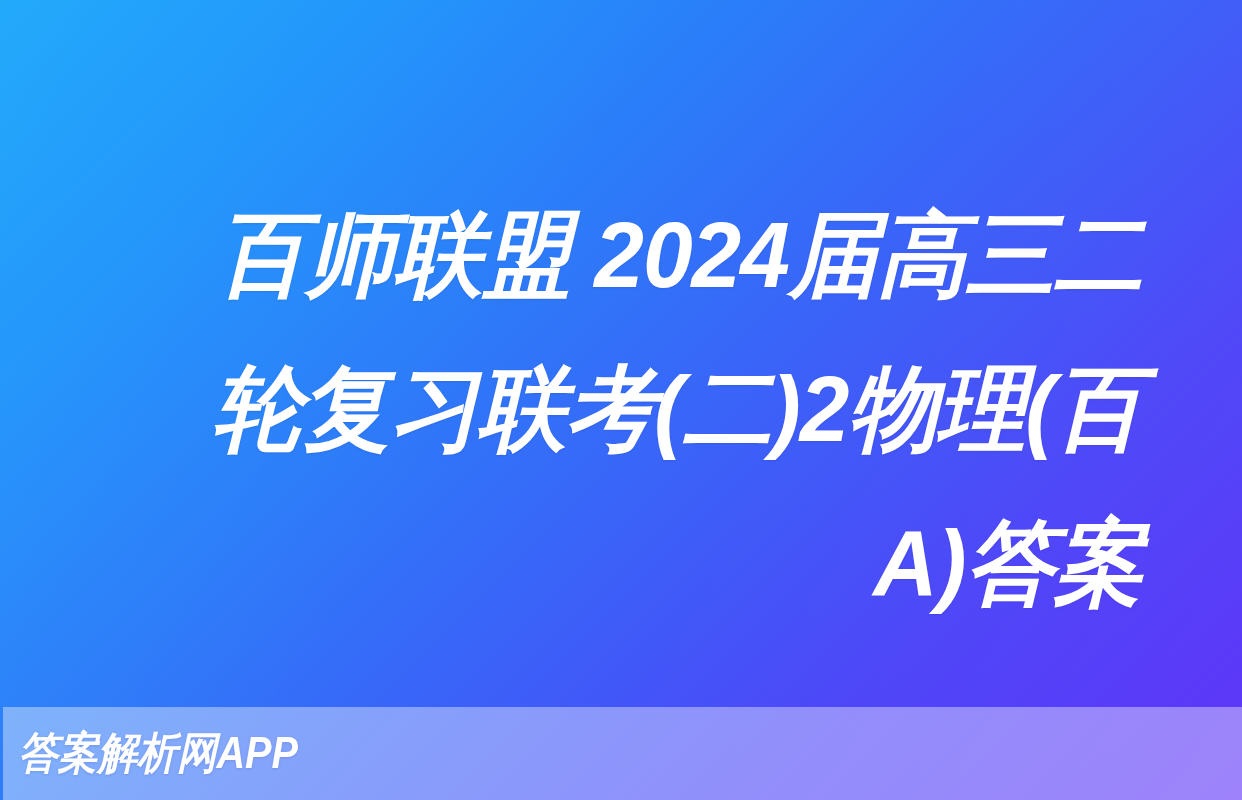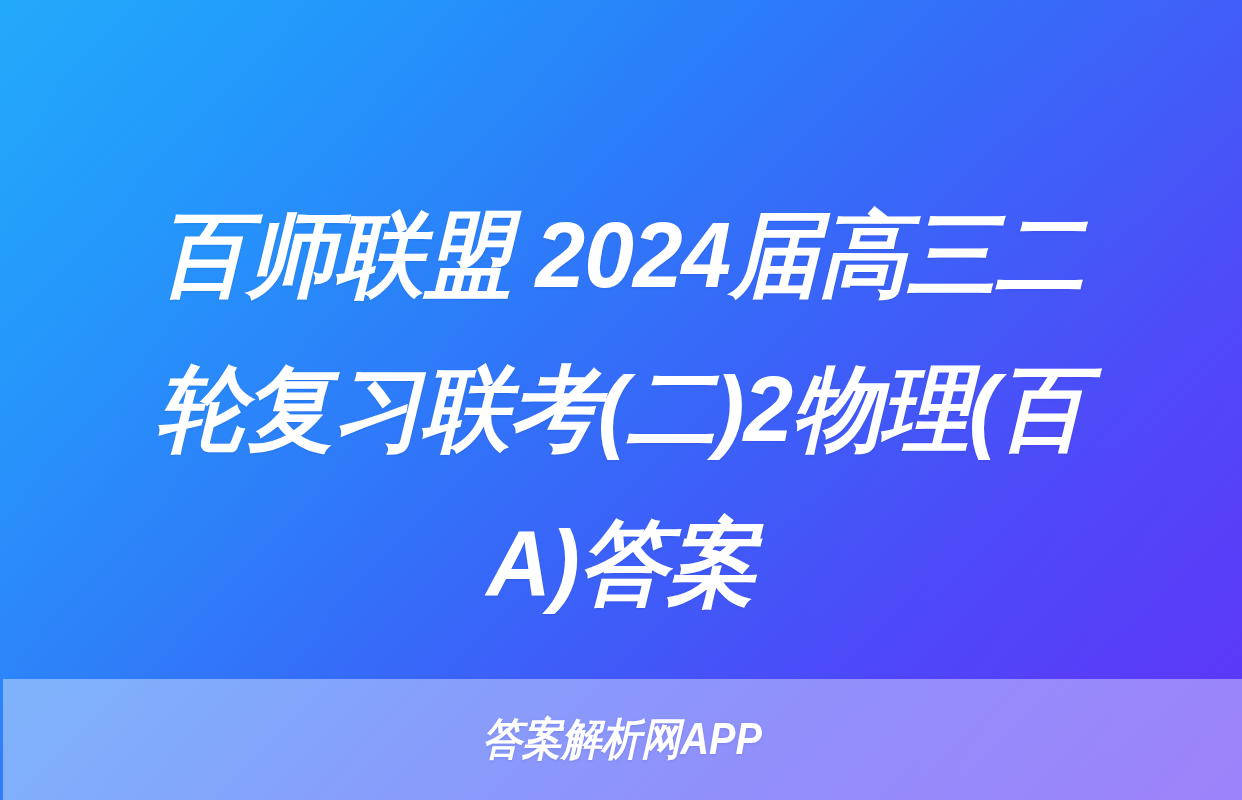--- a/index.html
+++ b/index.html
@@ -38,21 +38,21 @@
     pointer-events: none;
   }
 
   .title-block {
     position: absolute;
     left: 0;
     right: 0;
     top: 178px;
     padding: 0 78px;
     box-sizing: border-box;
-    text-align: center;
+    text-align: right;
   }
 
   .title-text {
     display: block;
     color: #ffffff;
     font-family: "Liberation Sans", "DejaVu Sans", sans-serif;
     font-size: 93px;
     line-height: 154px;
     font-weight: 700;
     font-style: italic;
@@ -61,25 +61,24 @@
     transform: scaleX(0.96);
     transform-origin: center top;
     text-shadow: 0 1px 2px rgba(20, 40, 120, 0.12);
   }
 
   .footer-band {
     position: absolute;
     left: 3px;
     right: 0;
     bottom: 0;
-    height: 121px;
+    height: 93px;
     background: rgba(255, 255, 255, 0.39);
     display: flex;
     align-items: center;
-    justify-content: center;
   }
 
   .watermark {
     color: #ffffff;
     font-family: "Liberation Sans", "DejaVu Sans", sans-serif;
     font-size: 44px;
     font-weight: 700;
     font-style: italic;
     letter-spacing: 0px;
     transform: scaleX(0.9);

